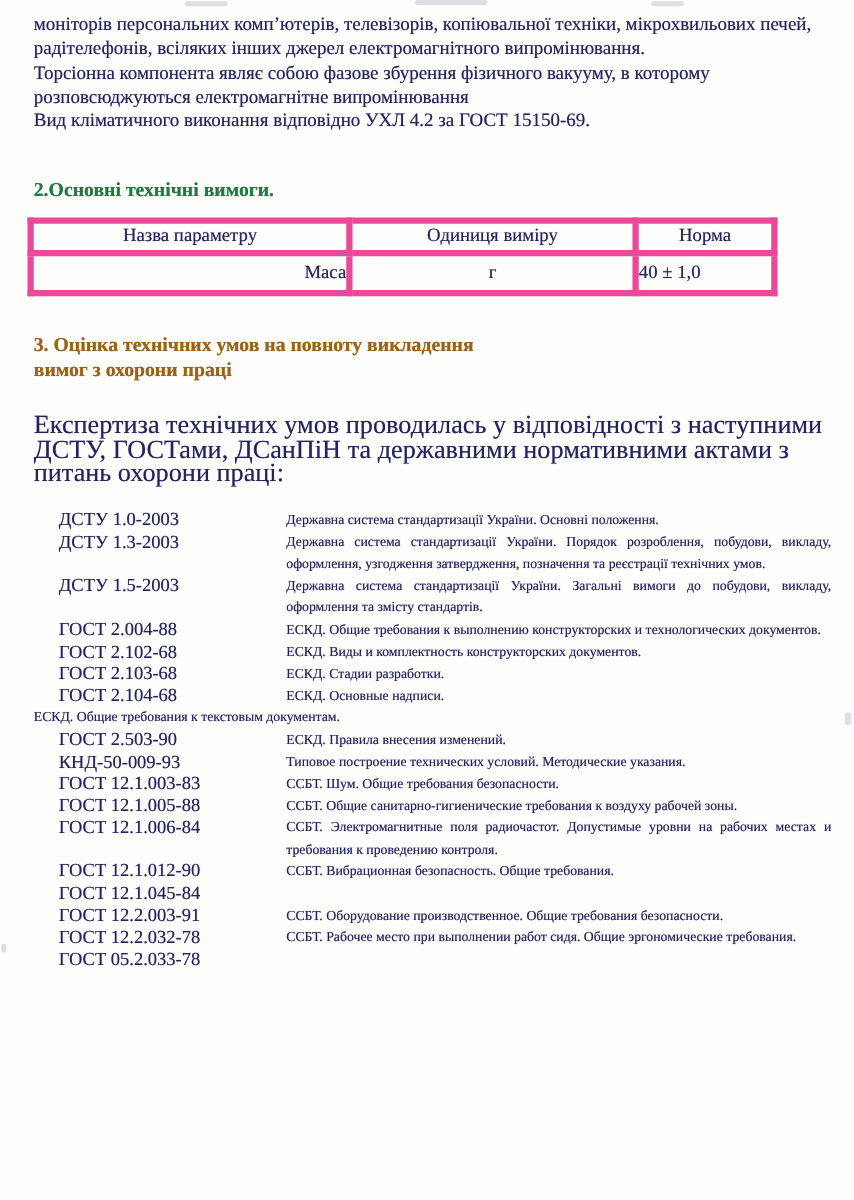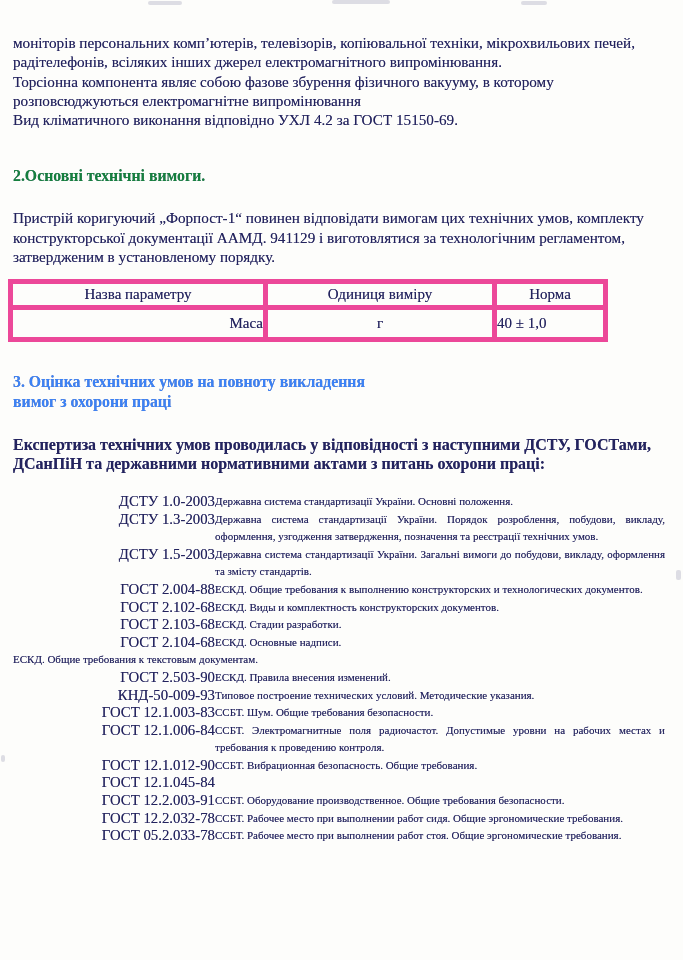--- a/index.html
+++ b/index.html
@@ -9,23 +9,22 @@
     background: #fdfdfb;
     overflow: hidden;
     position: relative;
     font-family: "Liberation Serif", serif;
     color: #23235e;
   }
   .page {
     box-sizing: border-box;
     width: 683px;
     height: 760px;
-    padding: 10px 18px 0 13px;
+    padding: 10px 18px 0 27px;
     text-shadow: 0 0 0.6px rgba(30,30,92,0.55);
-    margin-top: 23px;
   }
   .intro p {
     margin: 0;
     font-size: 15.2px;
     line-height: 19.3px;
     text-align: left;
   }
   .heading2 {
     margin: 37px 0 0 0;
     font-size: 15.8px;
@@ -56,39 +55,37 @@
   .col-name  { width: 255px; }
   .col-unit  { width: 229px; }
   .col-norm  { width: 111px; }
   td.cell-name { padding-left: 6px; text-align: right; }
   td.cell-unit { text-align: center; }
   td.cell-norm { padding-left: 8px; text-align: left; }
   .heading3 {
     margin: 30px 0 0 0;
     font-size: 15.8px;
     font-weight: bold;
-    color: #3b82f6;
+    color: #a16207;
     line-height: 20px;
   }
   .para3 {
     margin: 23px 0 0 0;
-    font-size: 16px;
+    font-size: 21px;
     line-height: 19.5px;
-    font-weight: bold;
   }
   .standards { margin-top: 19px; }
   .std-row { display: flex; align-items: flex-start; }
   .std-code {
     flex: 0 0 202px;
     box-sizing: border-box;
     padding-left: 20px;
     font-size: 14.8px;
     line-height: 17.6px;
     white-space: nowrap;
-    text-align: right;
   }
   .std-desc {
     flex: 1 1 auto;
     font-size: 11px;
     line-height: 17.6px;
     text-align: justify;
   }
   .artifact {
     position: absolute;
     background: #8d8da8;
@@ -113,21 +110,20 @@
 <div class="page">
 
   <div class="intro">
     <p>моніторів персональних комп’ютерів, телевізорів, копіювальної техніки, мікрохвильових печей, радітелефонів, всіляких інших джерел електромагнітного випромінювання.</p>
     <p>Торсіонна компонента являє собою фазове збурення фізичного вакууму, в которому розповсюджуються електромагнітне випромінювання</p>
     <p>Вид кліматичного виконання відповідно УХЛ 4.2 за ГОСТ 15150-69.</p>
   </div>
 
   <div class="heading2">2.Основні технічні вимоги.</div>
 
-  <p class="para2">Пристрій коригуючий „Форпост-1“ повинен відповідати вимогам цих технічних умов, комплекту конструкторської документації ААМД. 941129 і виготовлятися за технологічним регламентом, затвердженим в установленому порядку.</p>
 
   <table class="spec">
     <colgroup>
       <col class="col-name">
         <col class="col-unit">
         <col class="col-norm">
     </colgroup>
     <thead>
       <tr>
         <th>Назва параметру</th>
@@ -189,37 +185,40 @@
     </div>
     <div class="std-row">
       <div class="std-code">КНД-50-009-93</div>
       <div class="std-desc">Типовое построение технических условий. Методические указания.</div>
     </div>
     <div class="std-row">
       <div class="std-code">ГОСТ 12.1.003-83</div>
       <div class="std-desc">ССБТ. Шум. Общие требования безопасности.</div>
     </div>
     <div class="std-row">
+      <div class="std-code">ГОСТ 12.1.005-88</div>
+      <div class="std-desc">ССБТ. Общие санитарно-гигиенические требования к воздуху рабочей зоны.</div>
+    </div>
+    <div class="std-row">
       <div class="std-code">ГОСТ 12.1.006-84</div>
       <div class="std-desc">ССБТ. Электромагнитные поля радиочастот. Допустимые уровни на рабочих местах и требования к проведению контроля.</div>
     </div>
     <div class="std-row">
       <div class="std-code">ГОСТ 12.1.012-90</div>
       <div class="std-desc">ССБТ. Вибрационная безопасность. Общие требования.</div>
     </div>
     <div class="std-row">
       <div class="std-code">ГОСТ 12.1.045-84</div>
     </div>
     <div class="std-row">
       <div class="std-code">ГОСТ 12.2.003-91</div>
       <div class="std-desc">ССБТ. Оборудование производственное. Общие требования безопасности.</div>
     </div>
     <div class="std-row">
       <div class="std-code">ГОСТ 12.2.032-78</div>
       <div class="std-desc">ССБТ. Рабочее место при выполнении работ сидя. Общие эргономические требования.</div>
     </div>
     <div class="std-row">
       <div class="std-code">ГОСТ 05.2.033-78</div>
-      <div class="std-desc">ССБТ. Рабочее место при выполнении работ стоя. Общие эргономические требования.</div>
     </div>
   </div>
 
 </div>
 
 </body></html>

